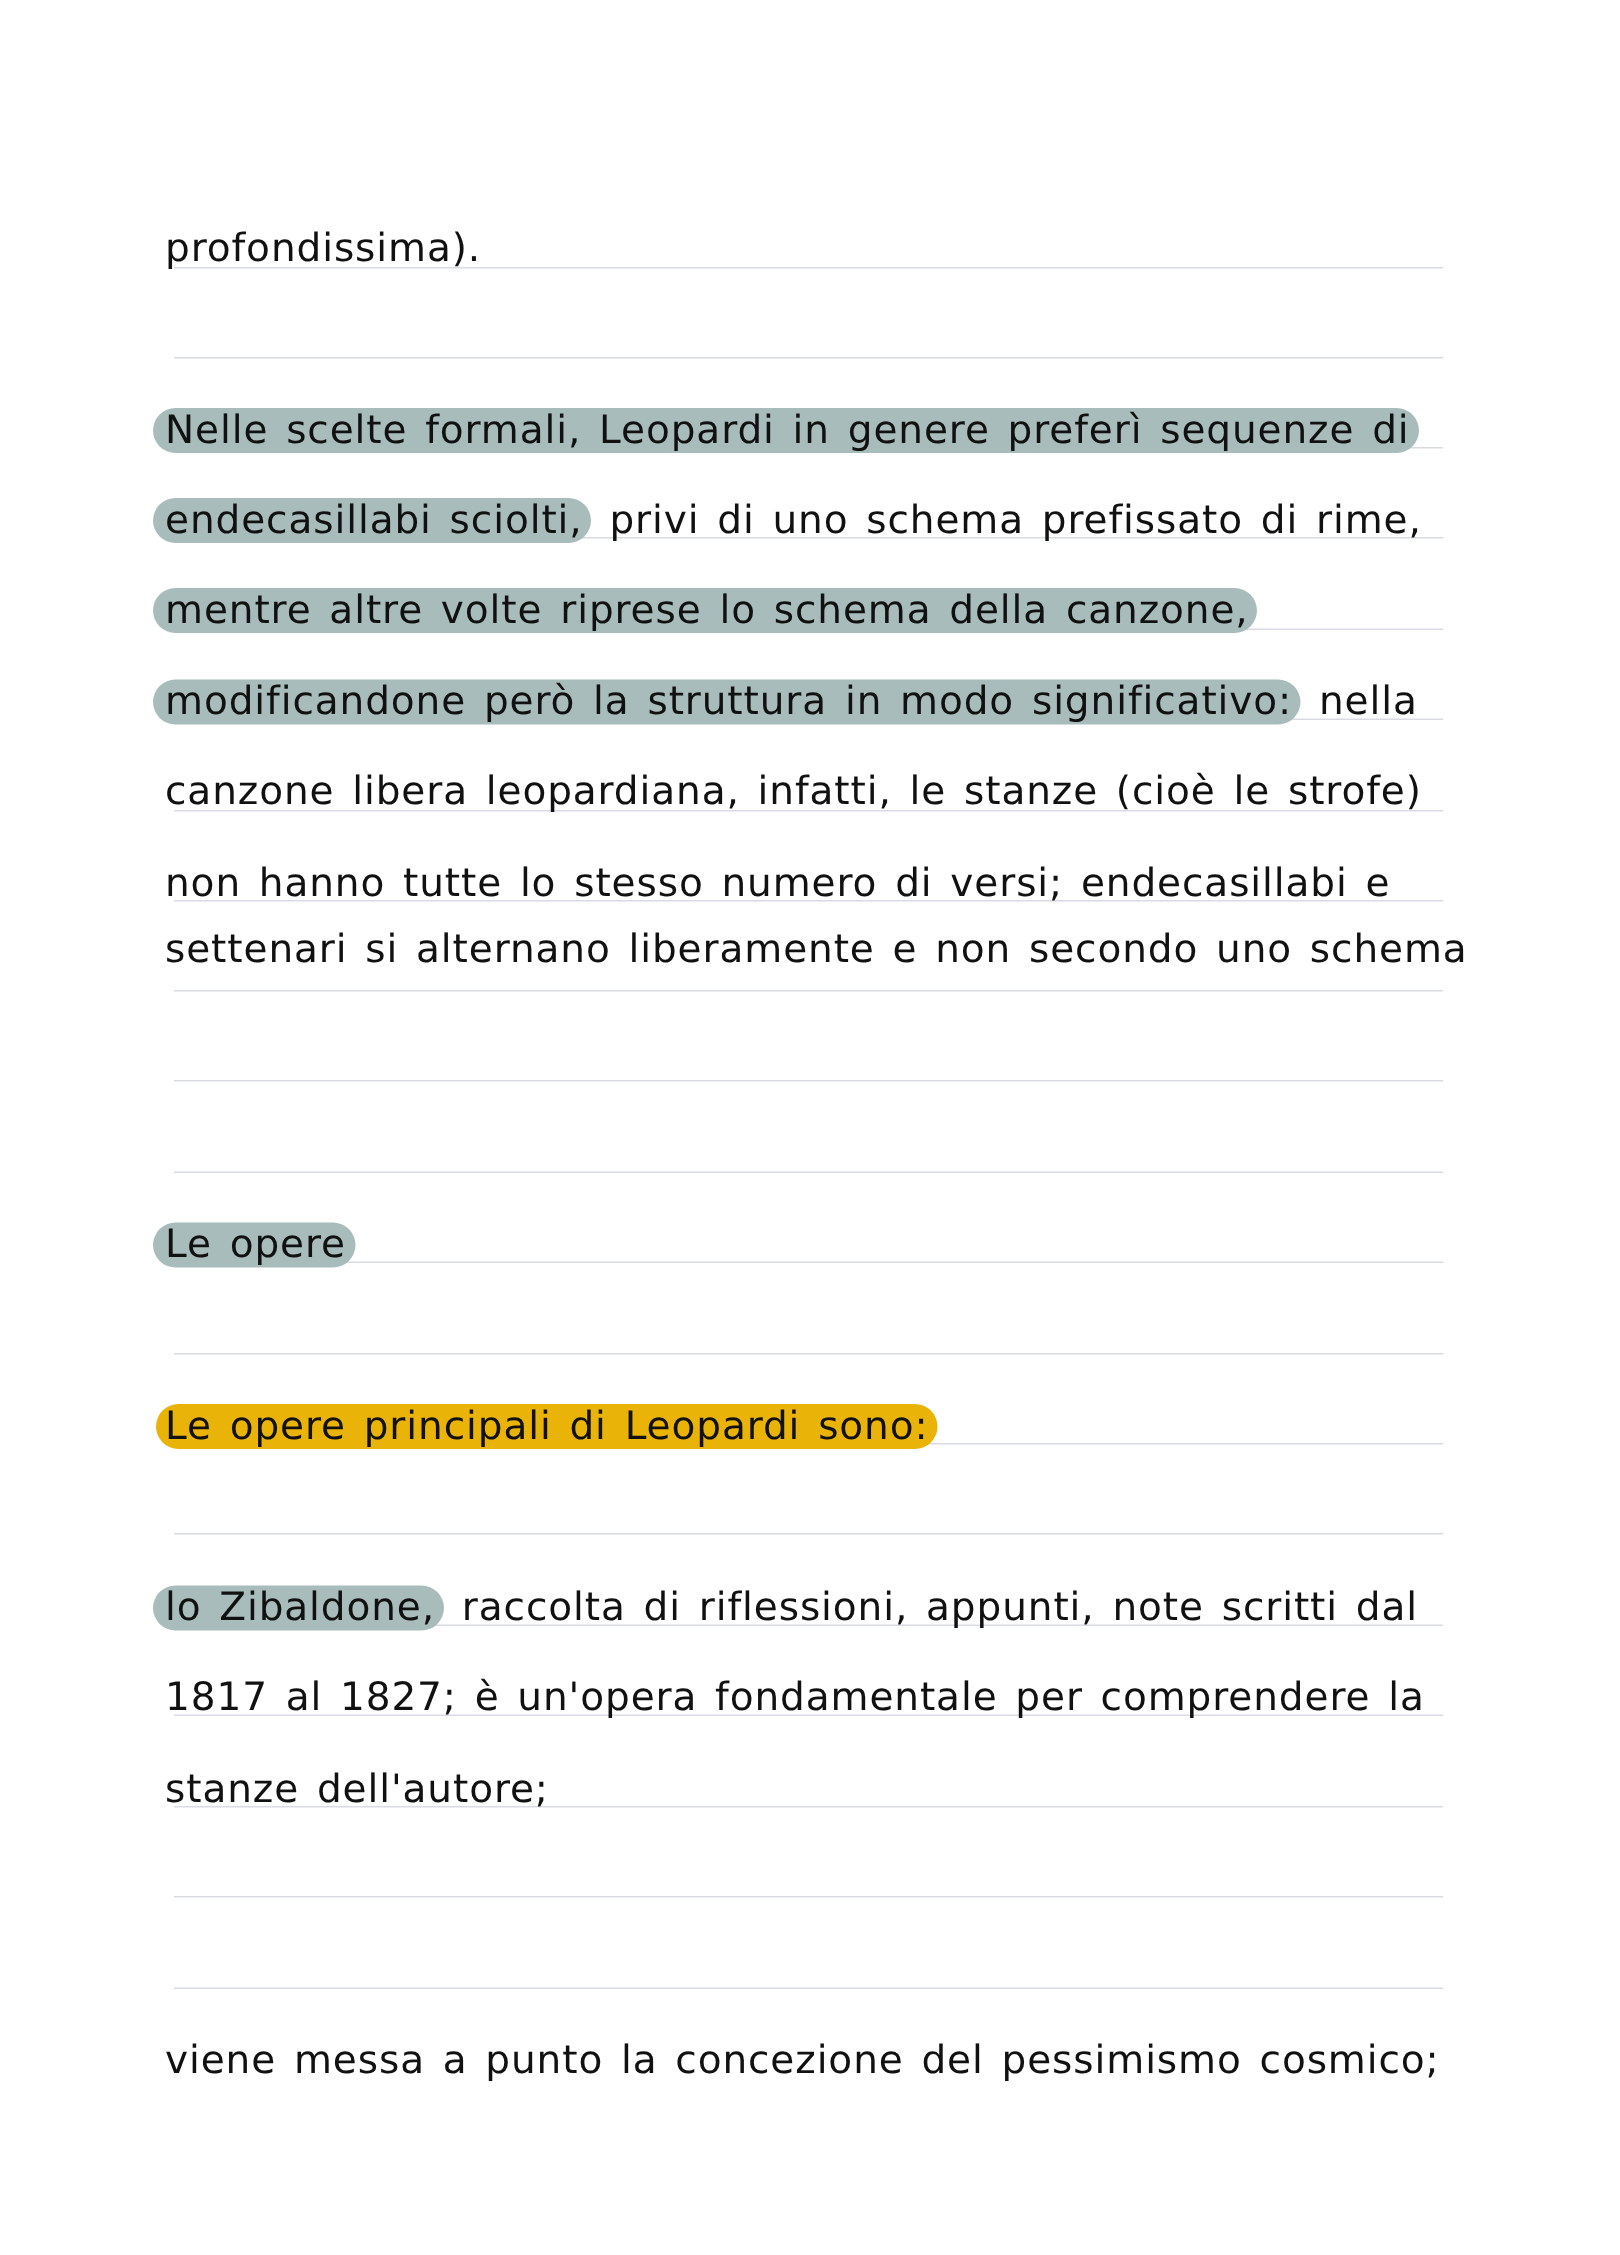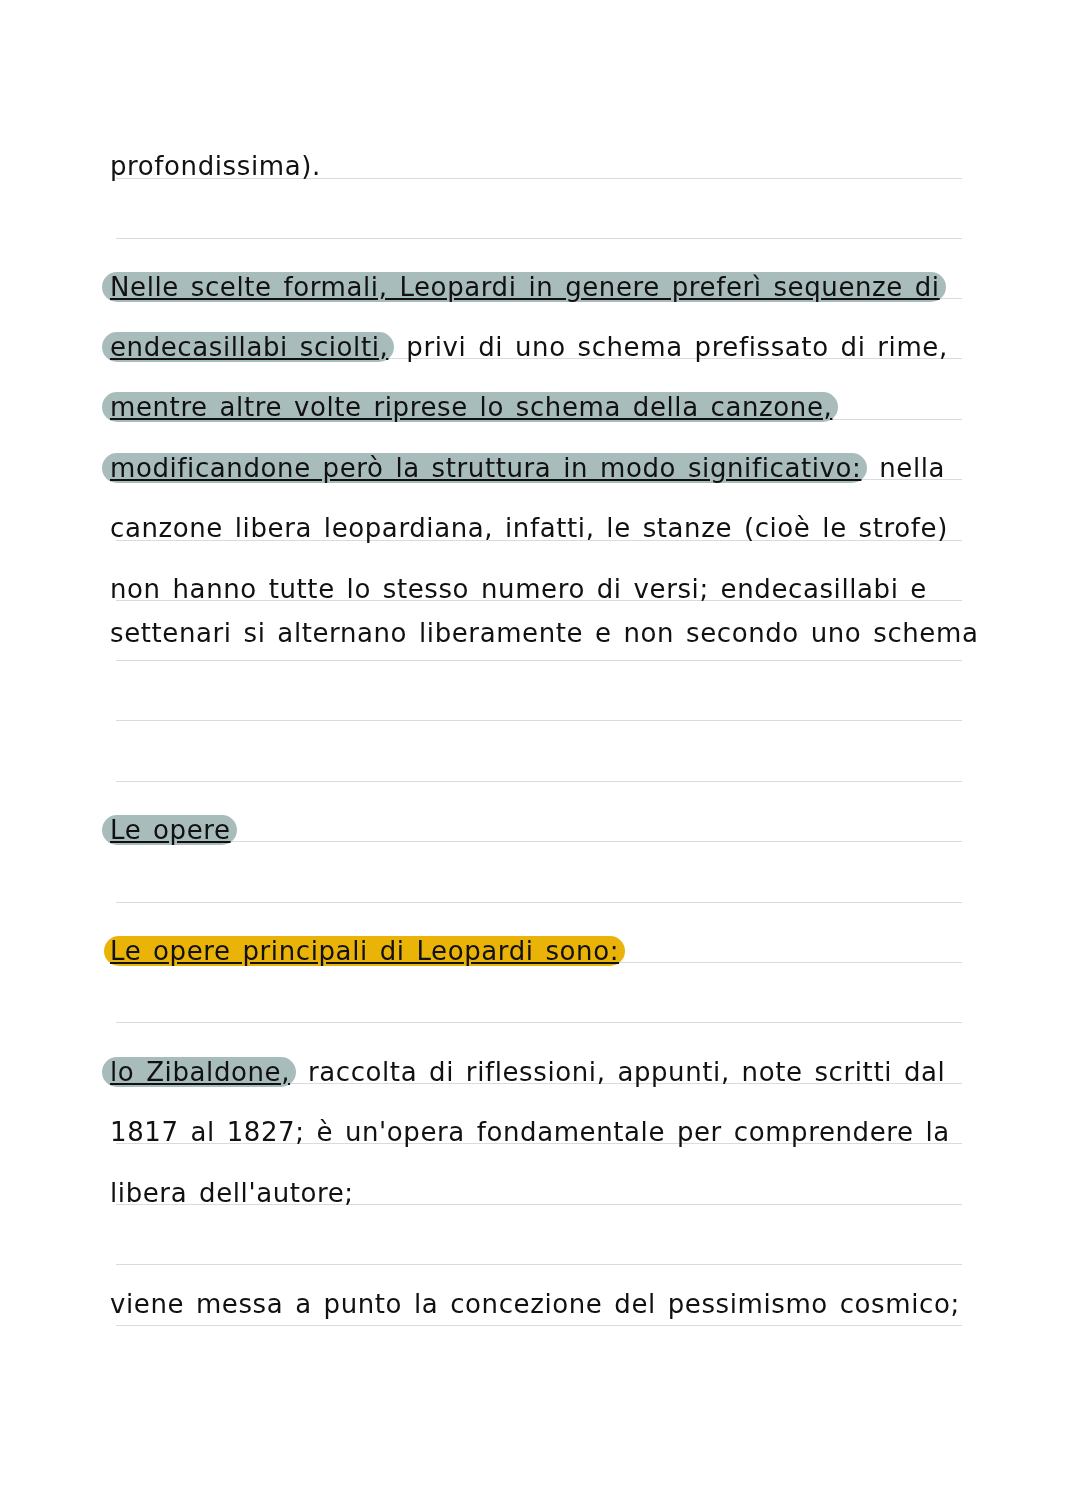--- a/index.html
+++ b/index.html
@@ -38,21 +38,20 @@
       white-space: nowrap;
       letter-spacing: 0.6px;
       word-spacing: 3px;
     }
     .hl {
       background: #a9bcbc;
       border-radius: 16px;
       padding: 0 6px 0 8px;
       margin-left: -8px;
       box-decoration-break: clone;
-      text-decoration: underline;
       -webkit-box-decoration-break: clone;
     }
     .hl.start-wide { margin-left: -6px; padding-left: 6px; }
   </style>
 </head>
 <body>
 
 <div class="page">
   <div id="rules">
       <div class="rule" style="top: 178px; background: rgb(217, 219, 227);"></div>
@@ -120,20 +119,20 @@
 
   <div class="line" style="top:1052px">
     <span class="hl" style="background: rgb(169, 188, 188); margin-top: 36px;">lo Zibaldone,</span><span> raccolta di riflessioni, appunti, note scritti dal</span>
   </div>
 
   <div class="line" style="top:1112px">
     <span>1817 al 1827; è un'opera fondamentale per comprendere la</span>
   </div>
 
   <div class="line" style="top:1173px">
-    <span>libera dell'autore;</span>
+    <span>stanze dell'autore;</span>
   </div>
 
 
-  <div class="line" style="top:1284px">
+  <div class="line" style="top:1354px">
     <span>viene messa a punto la concezione del pessimismo cosmico;</span>
   </div>
 </div>
 
 </body></html>

